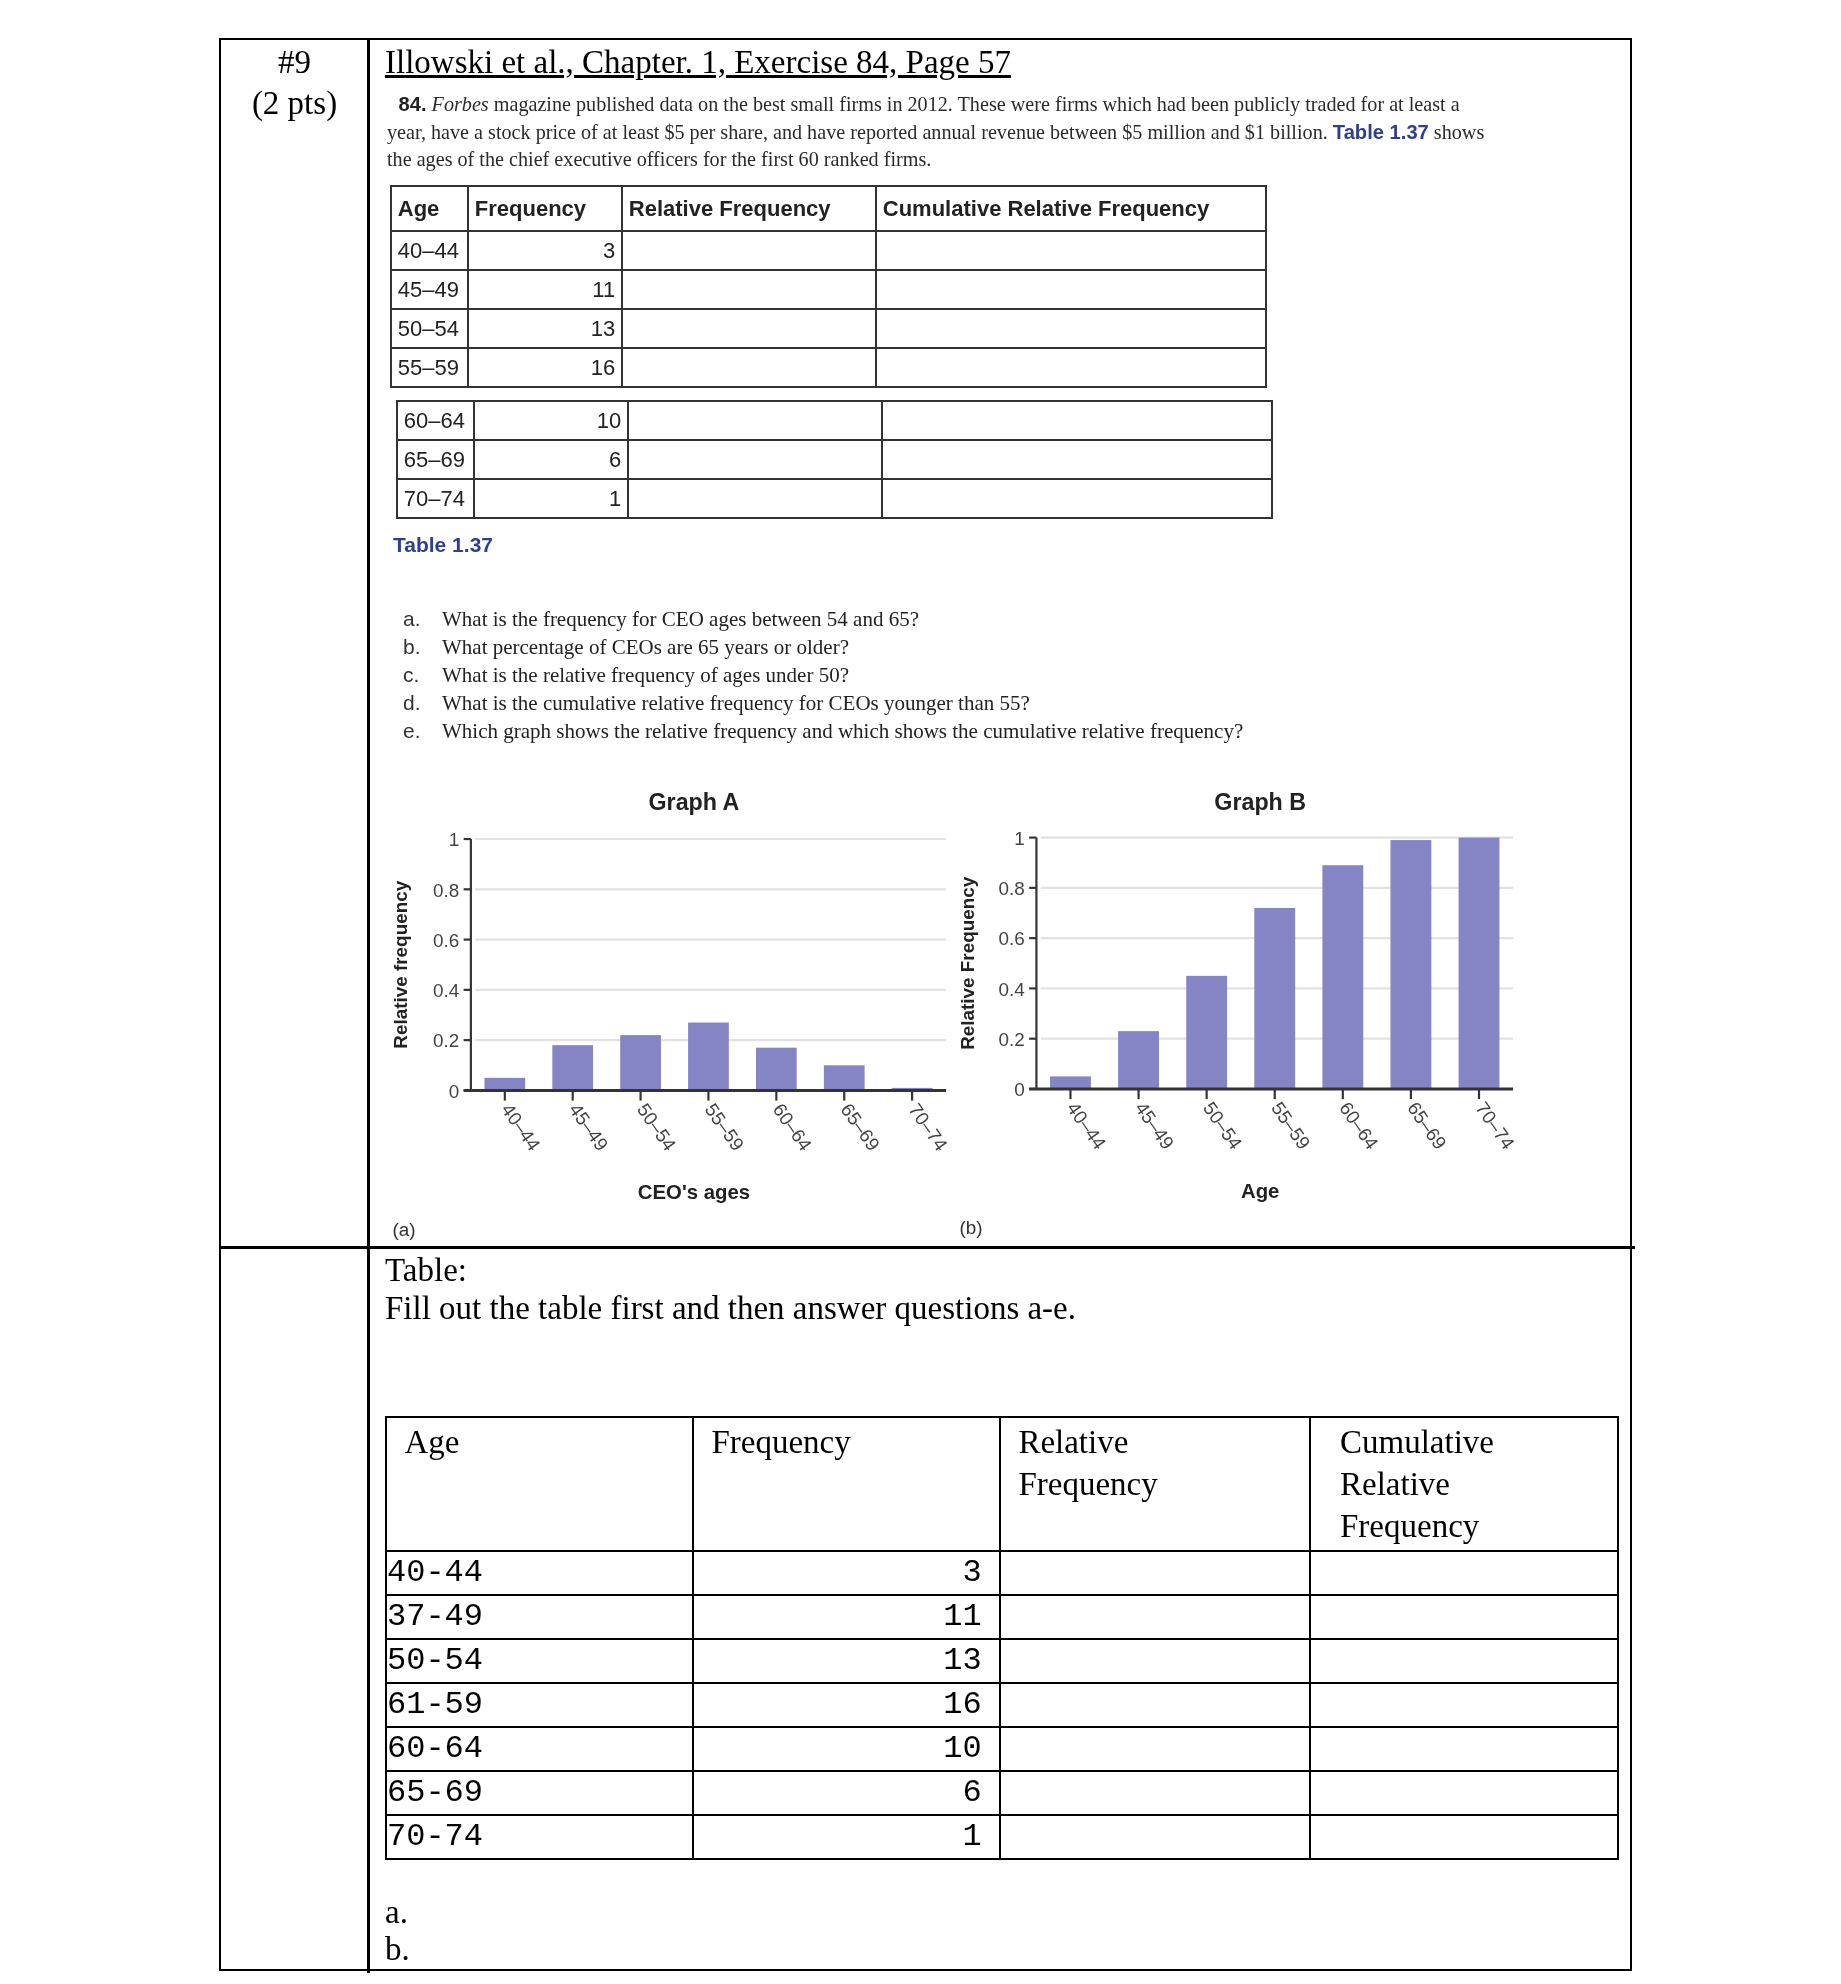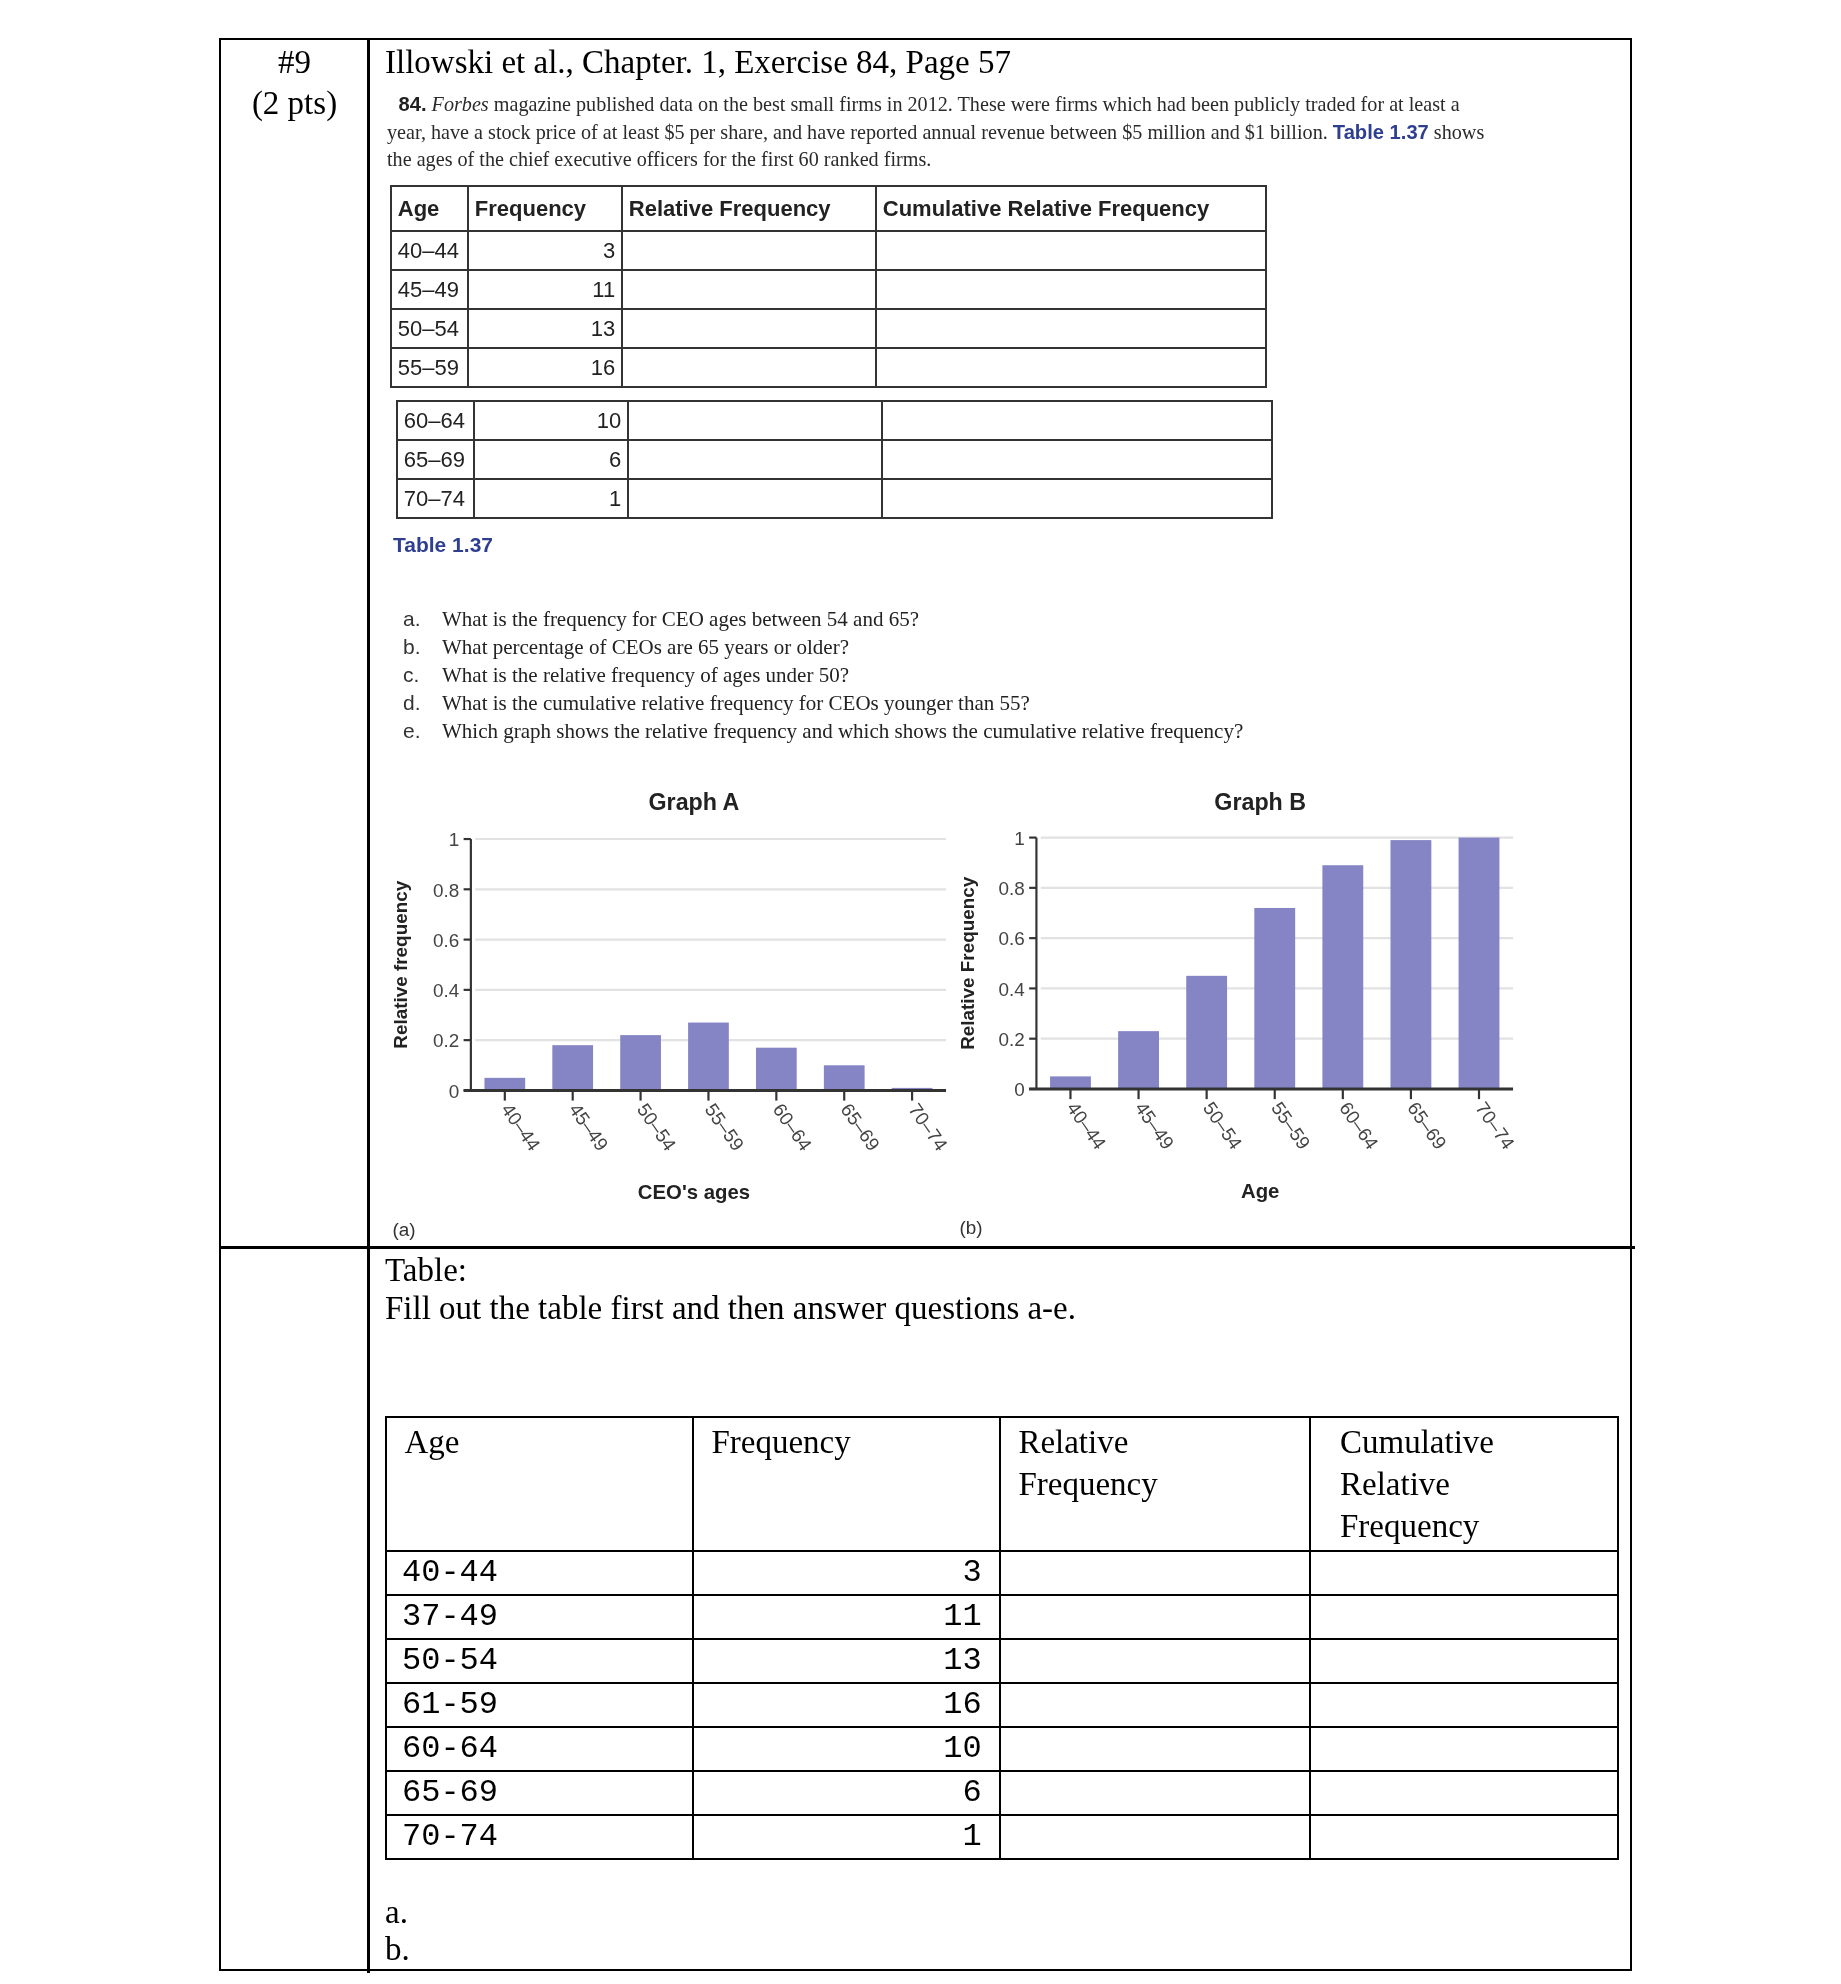--- a/index.html
+++ b/index.html
@@ -2,21 +2,21 @@
 <html style="font-size:11.6px"><head>
 <meta charset="utf-8">
 <style>
   html, body { margin:0; padding:0; background:#ffffff; }
   body { width:1842px; height:1985px; position:relative; overflow:hidden; font-family:"Liberation Serif", serif; color:#000; }
   .abs { position:absolute; }
   .outer { position:absolute; left:219px; top:38px; width:1413px; height:1933px; border:2.9px solid #000; box-sizing:border-box; }
   .vdiv { position:absolute; left:367px; top:38px; width:2.9px; height:1935px; background:#000; }
   .hdiv { position:absolute; left:219px; top:1246px; width:1416px; height:2.9px; background:#000; }
   .qnum { position:absolute; left:222px; top:42px; width:145px; text-align:center; font-size:33px; line-height:41px; }
-  .title { position:absolute; left:385px; top:42px; font-size:33px; line-height:41px; white-space:nowrap; }
+  .title { position:absolute; left:385px; top:42px; font-size:33px; line-height:41px; white-space:nowrap;text-decoration:underline; }
   .para { position:absolute; left:387px; top:90px; width:1148px; font-family:"Liberation Serif", serif; font-size:21px; line-height:27px; color:#2a2a2a; transform:scaleX(0.96); transform-origin:left top; }
   .para b { font-family:"Liberation Sans", sans-serif; color:#222;margin-left:12px; }
   .para i { font-style:italic; }
   .blue { color:#2e3f91; font-family:"Liberation Sans", sans-serif; font-weight:bold; }
   
   .tb { position:absolute; border-collapse:collapse; font-family:"Liberation Sans", sans-serif; font-size:22px; color:#222; }
   .tb td, .tb th { border:2.2px solid #333; padding:0 5.8px; height:39px; box-sizing:border-box; }
   .tb th { text-align:left; font-weight:bold; height:45px; }
   .tb td.num { text-align:right; }
   .caption { position:absolute; left:393px; top:533px; font-family:"Liberation Sans", sans-serif; font-weight:bold; font-size:21px; color:#2e3f91; }
@@ -24,21 +24,21 @@
   .qrow { display:flex; white-space:nowrap; }
   .qrow .ql { width:39px; font-family:"Liberation Sans", sans-serif; color:#333; }
   
   svg text { font-family:"Liberation Sans", sans-serif; }
   .ans-label { position:absolute; left:385px; top:1250px; font-size:33px; line-height:41px; }
   .ans-instr { position:absolute; left:385px; top:1288px; font-size:33px; line-height:41px; }
   .at { position:absolute; left:385px; top:1416px; border-collapse:collapse; }
   .at td, .at th { border:2.2px solid #000; box-sizing:border-box; padding:0; }
   .at th { height:127px; vertical-align:top; text-align:left; font-weight:normal; font-size:33px; line-height:42px; padding:2.9px 17.4px; }
   .at td { height:44px; font-family:"Liberation Mono", monospace; font-size:32px; line-height:41px; }
-  .at td.age { padding-left:15px;margin-left:40px; }
+  .at td.age { padding-left:0;margin-left:40px; }
   .at td.num { text-align:right; padding-right:17.4px; }
   .letter { position:absolute; left:385px; font-size:33px; line-height:38px; }
 </style>
 </head>
 <body>
 
 <div class="outer"></div>
 <div class="vdiv"></div>
 <div class="hdiv"></div>
 

